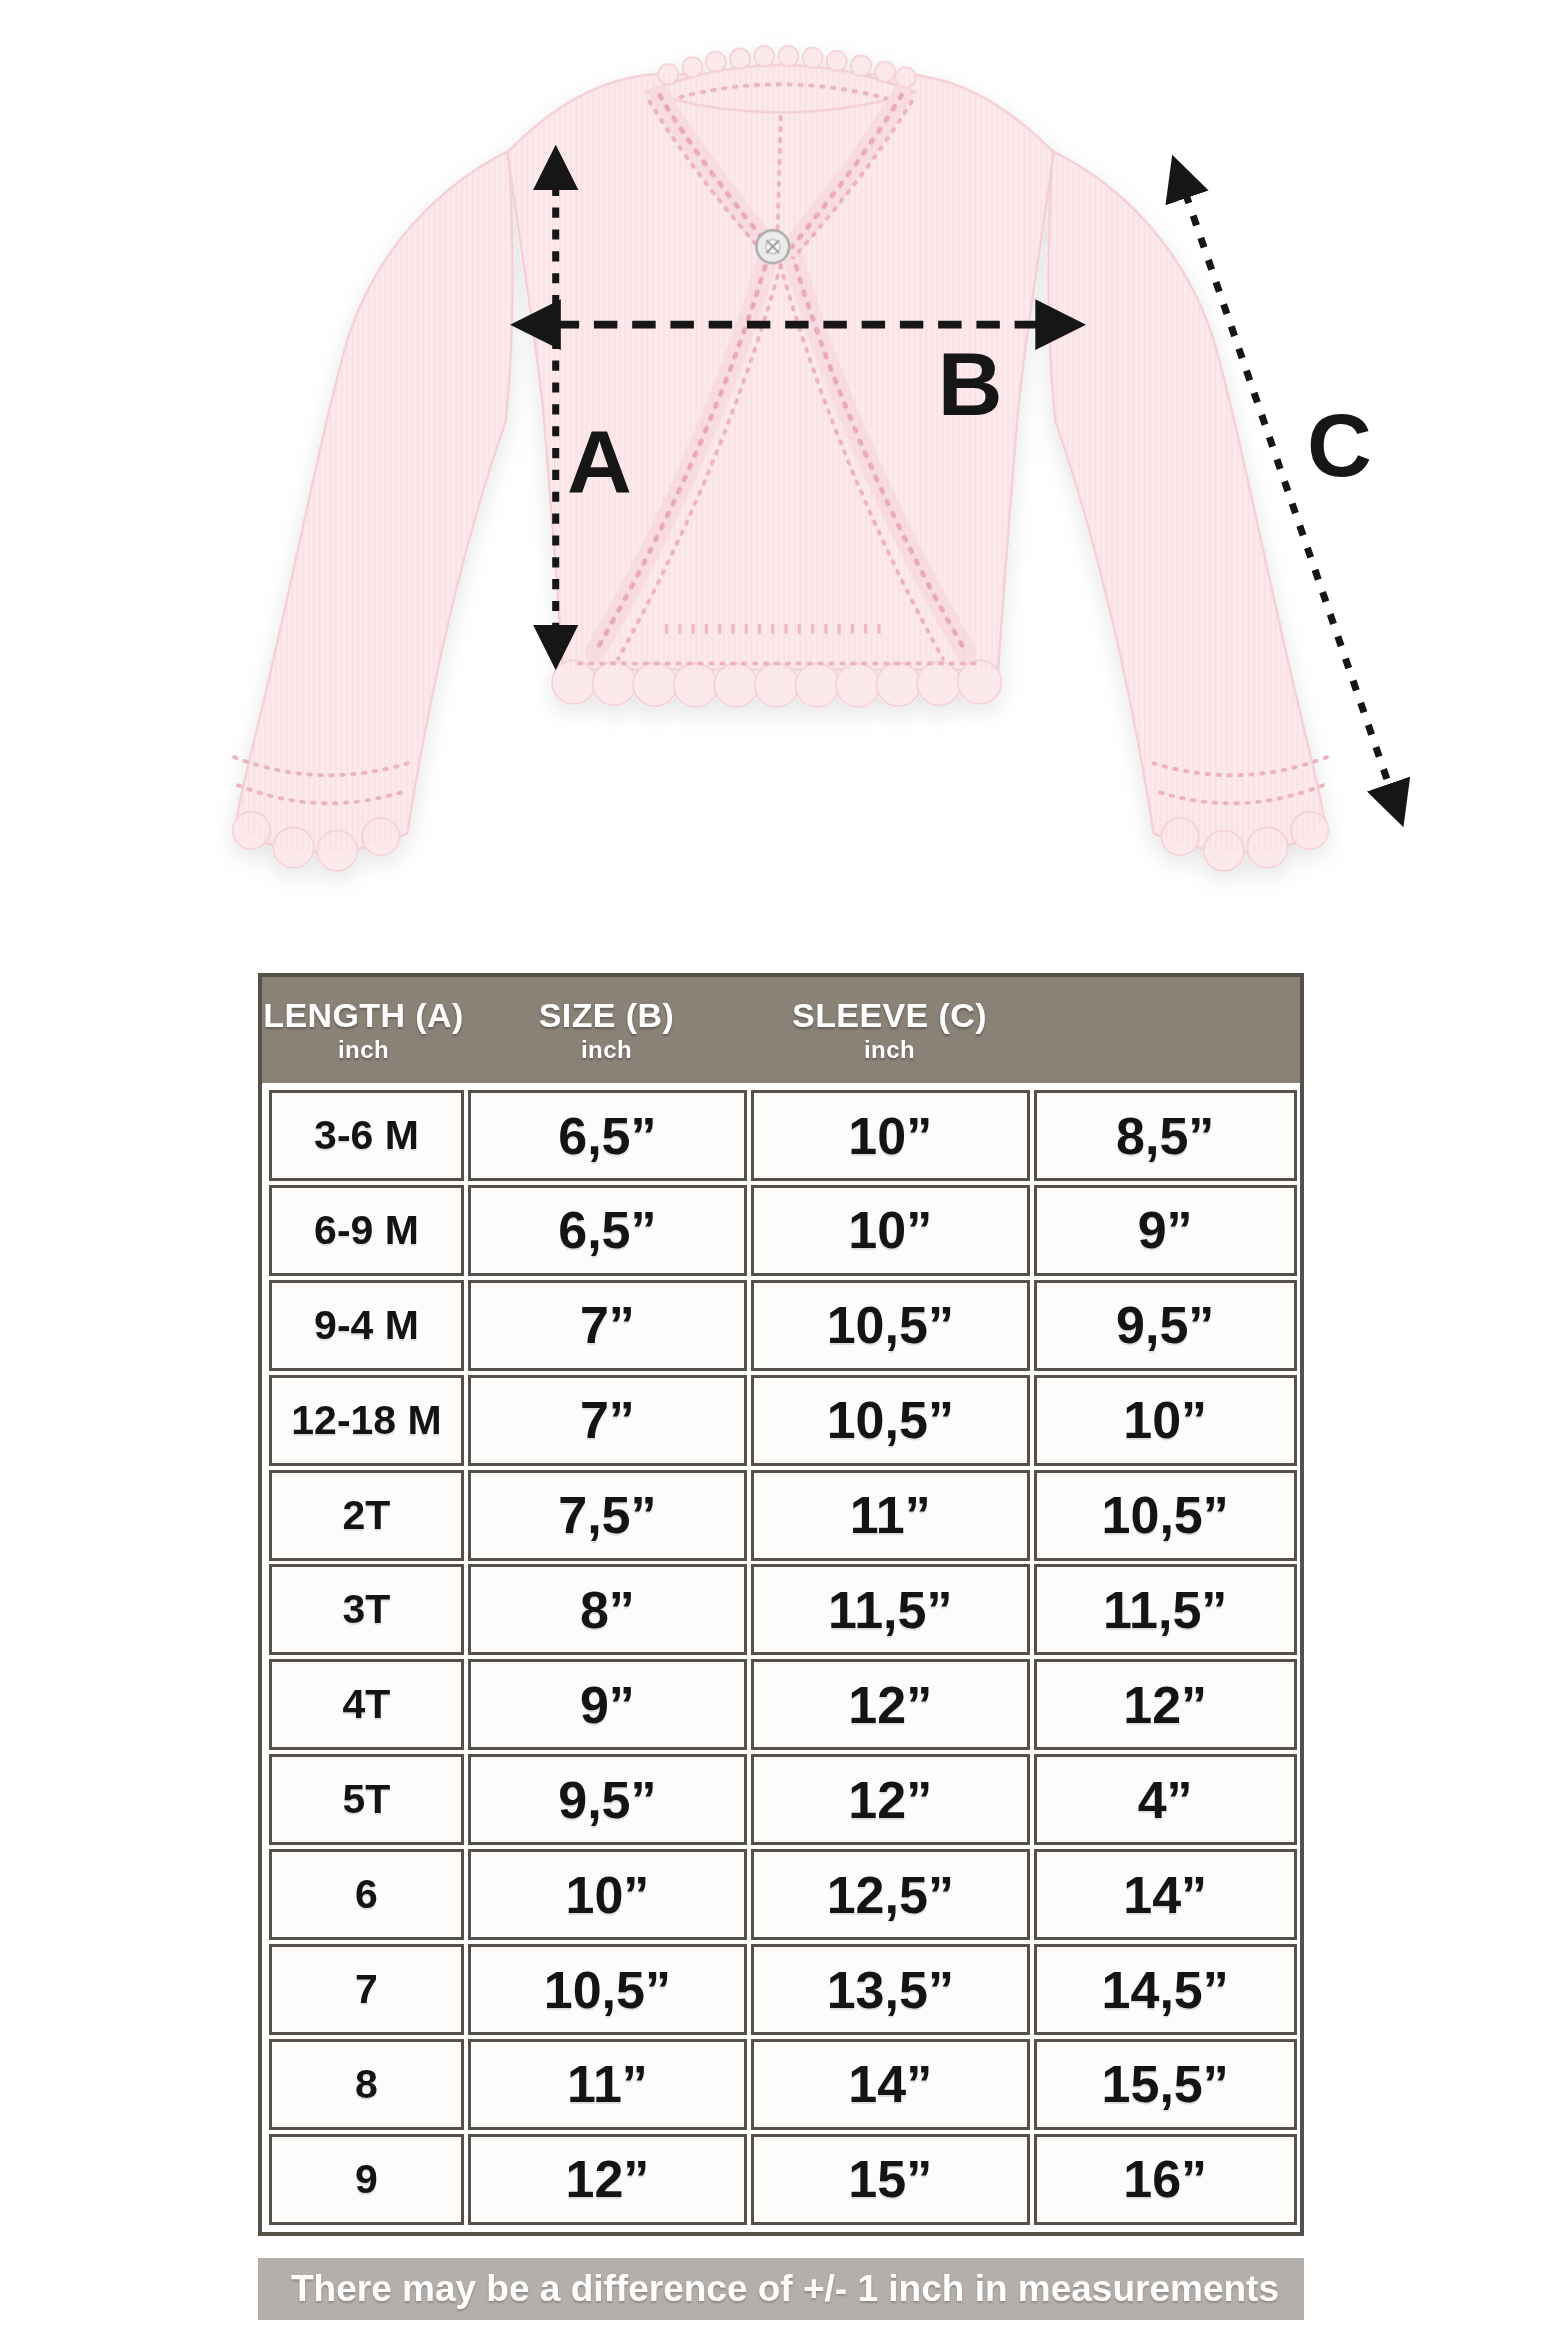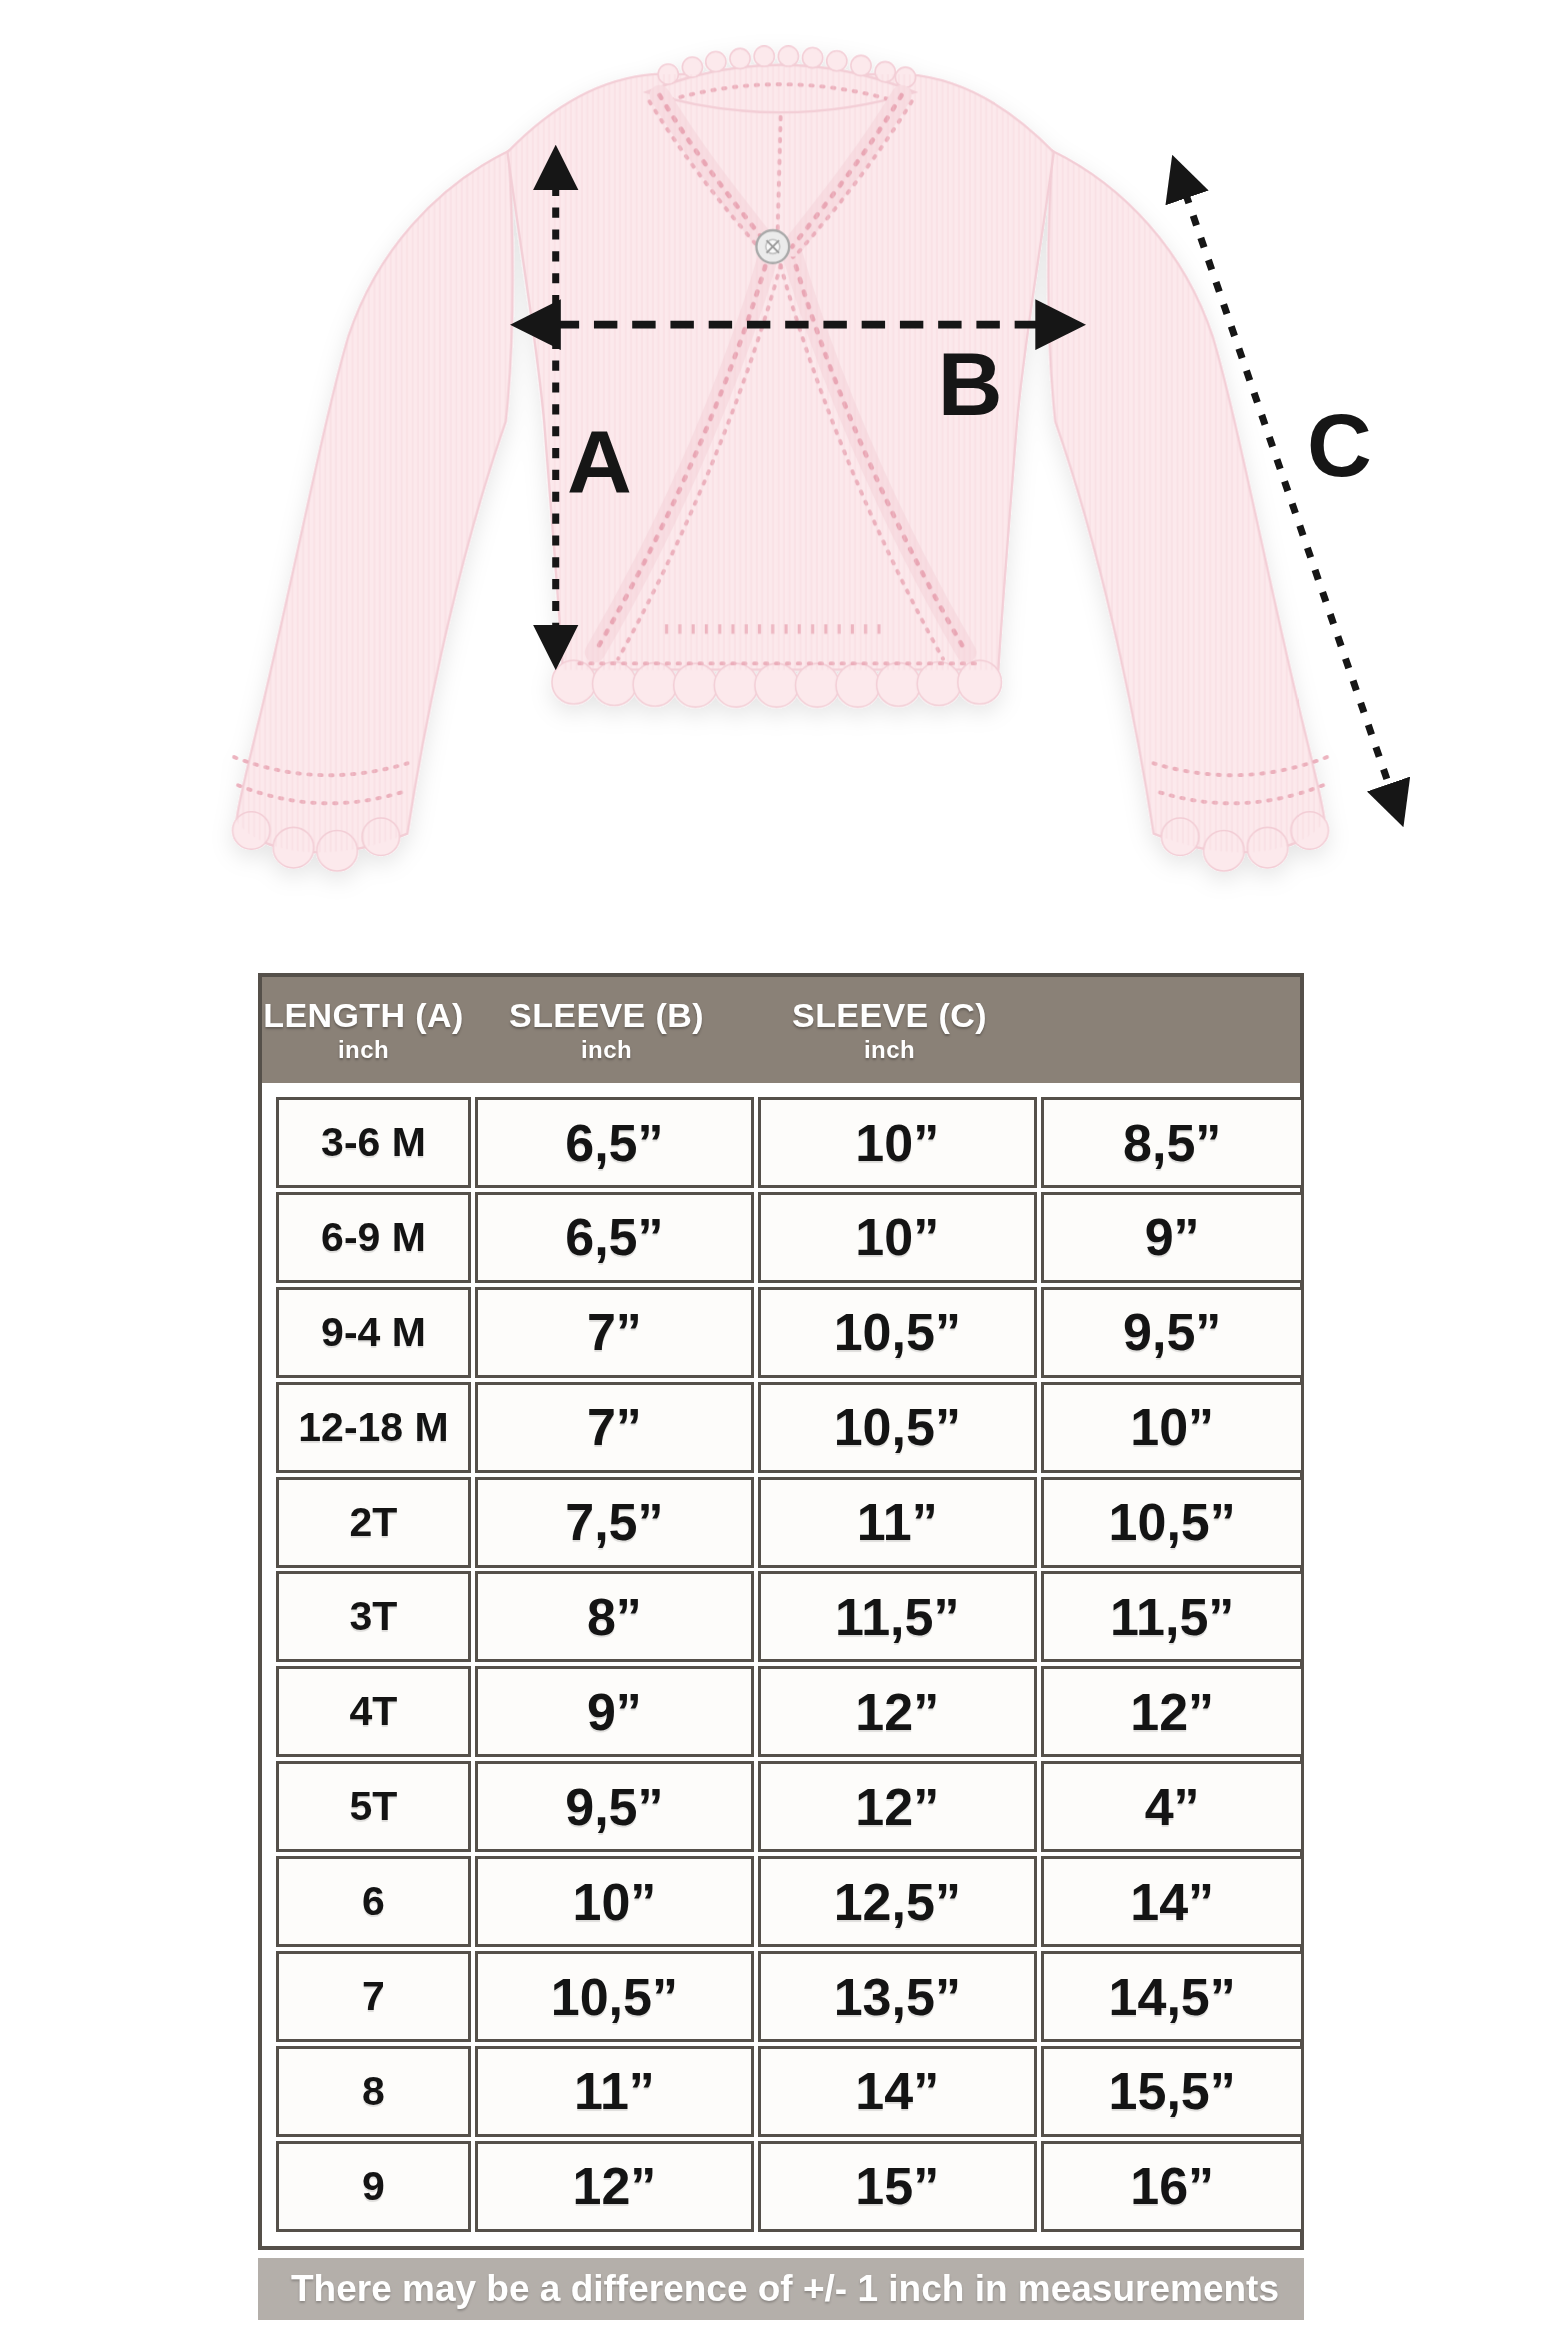--- a/index.html
+++ b/index.html
@@ -16,21 +16,21 @@
   .tick{fill:none;stroke:var(--trim,#e9a6b4);stroke-width:12;stroke-dasharray:4 13;opacity:.8;}
   .meas{stroke:var(--arrow,#161616);fill:none;}
   .mlabel{font-family:"Liberation Sans",sans-serif;font-weight:bold;font-size:115px;fill:var(--arrow,#161616);}
   
   .size-table{position:absolute;left:258px;top:973px;width:1046px;box-sizing:border-box;
               border:4.7px solid var(--border,#55504a);background:#fff;}
   .thead{display:grid;grid-template-columns:203px 283px 283px 1fr;background:var(--header_bg,#8a8177);height:106px;}
   .th{display:flex;flex-direction:column;align-items:center;justify-content:center;gap:1.6px;
       color:#fff;font-weight:bold;font-size:34px;text-shadow:0 2.3px 2.3px rgba(0,0,0,.28);letter-spacing:0.4px;}
   .th .hs{font-size:24px;font-weight:bold;}
-  .tbody{display:grid;grid-template-columns:195px 279px 279px 263px;gap:3.9px;padding:14px;background:#fff;}
+  .tbody{display:grid;grid-template-columns:195px 279px 279px 263px;gap:3.9px;padding:7px;background:#fff;}
   .td{box-sizing:border-box;border:3.1px solid var(--border,#55504a);background:var(--cell_bg,#fdfcfa);
       height:91px;display:flex;align-items:center;justify-content:center;
       font-weight:bold;font-size:52px;color:var(--text,#141414);text-shadow:0 1.6px 0.8px rgba(0,0,0,.12);}
   .td.size{font-size:41px;}
   
   .note{position:absolute;left:258px;top:2258px;width:1046px;height:62px;box-sizing:border-box;
         background:var(--footer_bg,#b4afaa);display:flex;align-items:center;justify-content:center;padding-left:8px;}
   .note span{color:#fff;font-weight:bold;font-size:37px;text-shadow:0 2.3px 2.3px rgba(0,0,0,.22);white-space:nowrap;}
 </style>
 </head>
@@ -145,21 +145,21 @@
     </svg>
   </div>
 
   <div class="size-table">
     <div class="thead">
       <div class="th">
         <span class="hl">LENGTH (A)</span>
         <span class="hs">inch</span>
       </div>
       <div class="th">
-        <span class="hl">SLEEVE (B)</span>
+        <span class="hl">SIZE (B)</span>
         <span class="hs">inch</span>
       </div>
       <div class="th">
         <span class="hl">SLEEVE (C)</span>
         <span class="hs">inch</span>
       </div>
     </div>
     <div class="tbody">
       <div style="display:contents">
         <div class="td size">3-6 M</div>

